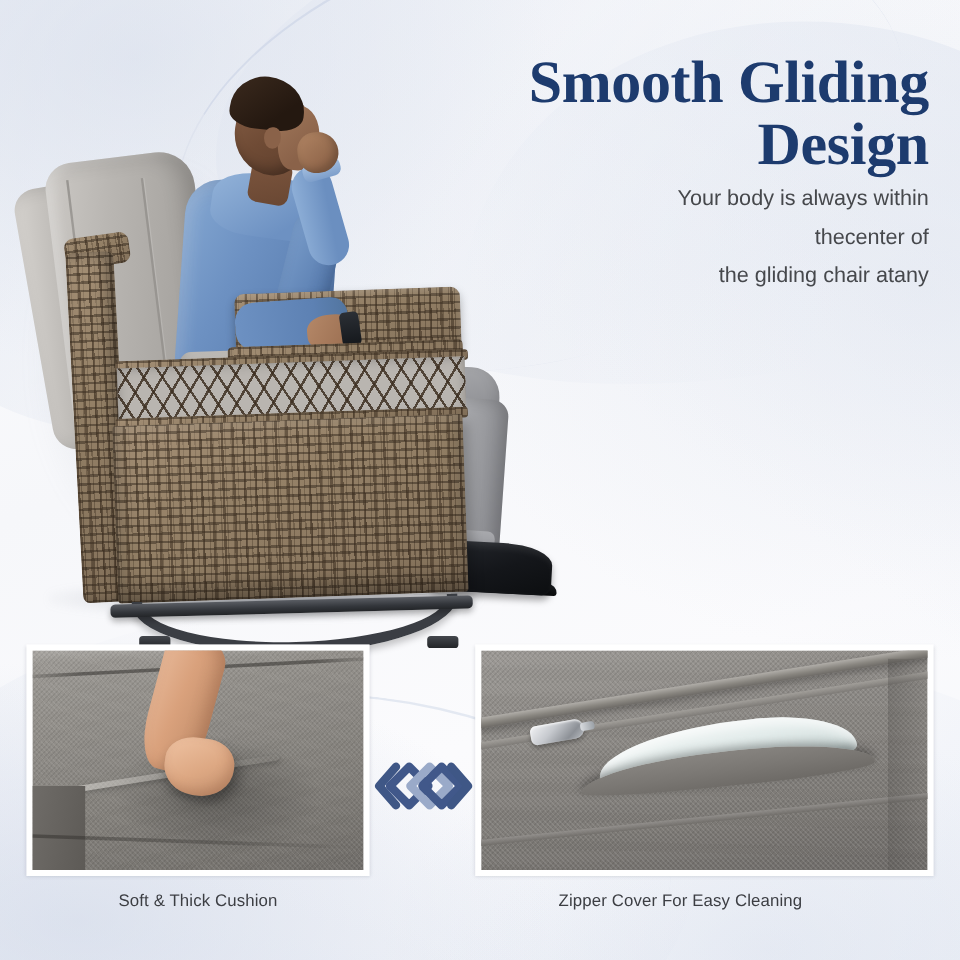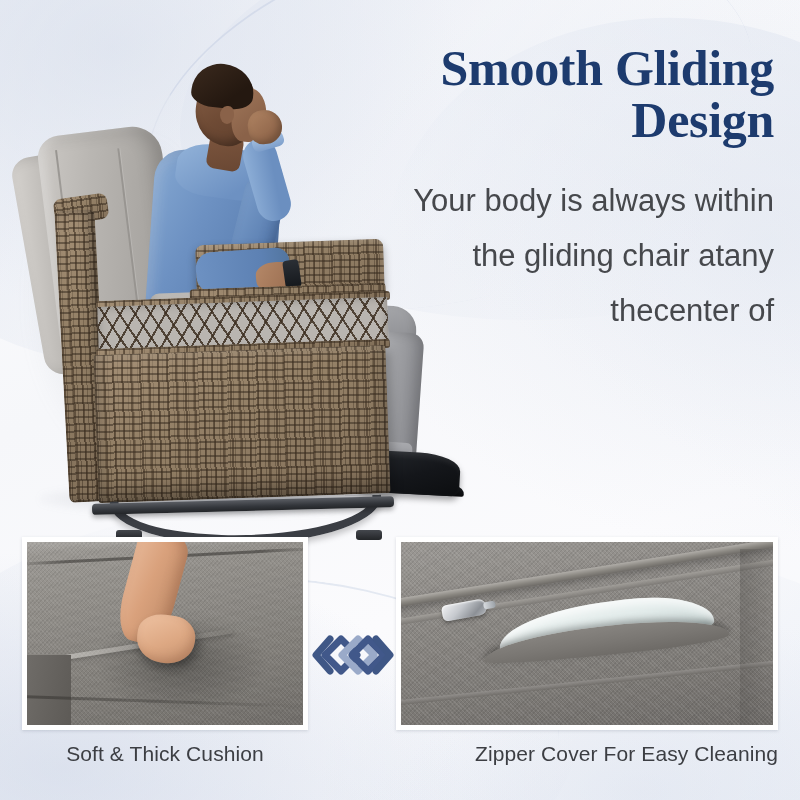--- a/index.html
+++ b/index.html
@@ -311,24 +311,24 @@
     font-family:"Liberation Serif", serif;
     font-weight:700;
     font-size:25px;
     color:#13161b;
     margin-top:26px;
     letter-spacing:.1px;
   }
   .paragraph {
     font-family:"Liberation Sans", sans-serif;
     font-weight:400;
-    font-size:31px;
+    font-size:18px;
     line-height:1.78;
     color:#46484c;
-    margin-top:27px;
+    margin-top:3px;
   }
 
   
   .panel {
     position:absolute;
     top:537px; height:193px;
     background:#ffffff;
     padding:5px;
     box-shadow:0 1px 3px rgba(60,70,90,.18);
   }
@@ -448,27 +448,27 @@
 
   
   .ornament {
     position:absolute; left:310px; top:632px; width:84px; height:46px;
   }
 
   
   .caption {
     position:absolute; top:742px;
     font-family:"Liberation Sans", sans-serif;
-    font-size:21px; font-weight:400;
+    font-size:14px; font-weight:400;
     color:#3c3e43;
     text-align:center;
     letter-spacing:.1px;
   }
   .caption-left  { left:22px;  width:286px; }
-  .caption-right { left:396px; width:382px;text-align:right; }
+  .caption-right { left:376px; width:382px; }
 </style>
 </head>
 <body>
 
 <div id="page">
 
   <div class="bg-swoosh sw1"></div>
   <div class="bg-swoosh sw2"></div>
   <div class="bg-swoosh sw3"></div>
   <div class="bg-swoosh sw4"></div>
@@ -530,22 +530,22 @@
 
   <div class="text-block">
     <div class="headline">
       <div>Smooth Gliding</div>
       <div>Design</div>
     </div>
 
 
     <div class="paragraph">
       <div>Your body is always within</div>
+      <div>thecenter of</div>
       <div>the gliding chair atany</div>
-      <div>thecenter of</div>
     </div>
   </div>
 
   <div class="panel panel-left">
     <div class="panel-img">
       <div class="cush-photo"></div>
       <div class="cush-seam-top"></div>
       <div class="cush-seam-diag"></div>
       <div class="cush-edge-left"></div>
       <div class="cush-dimple"></div>

